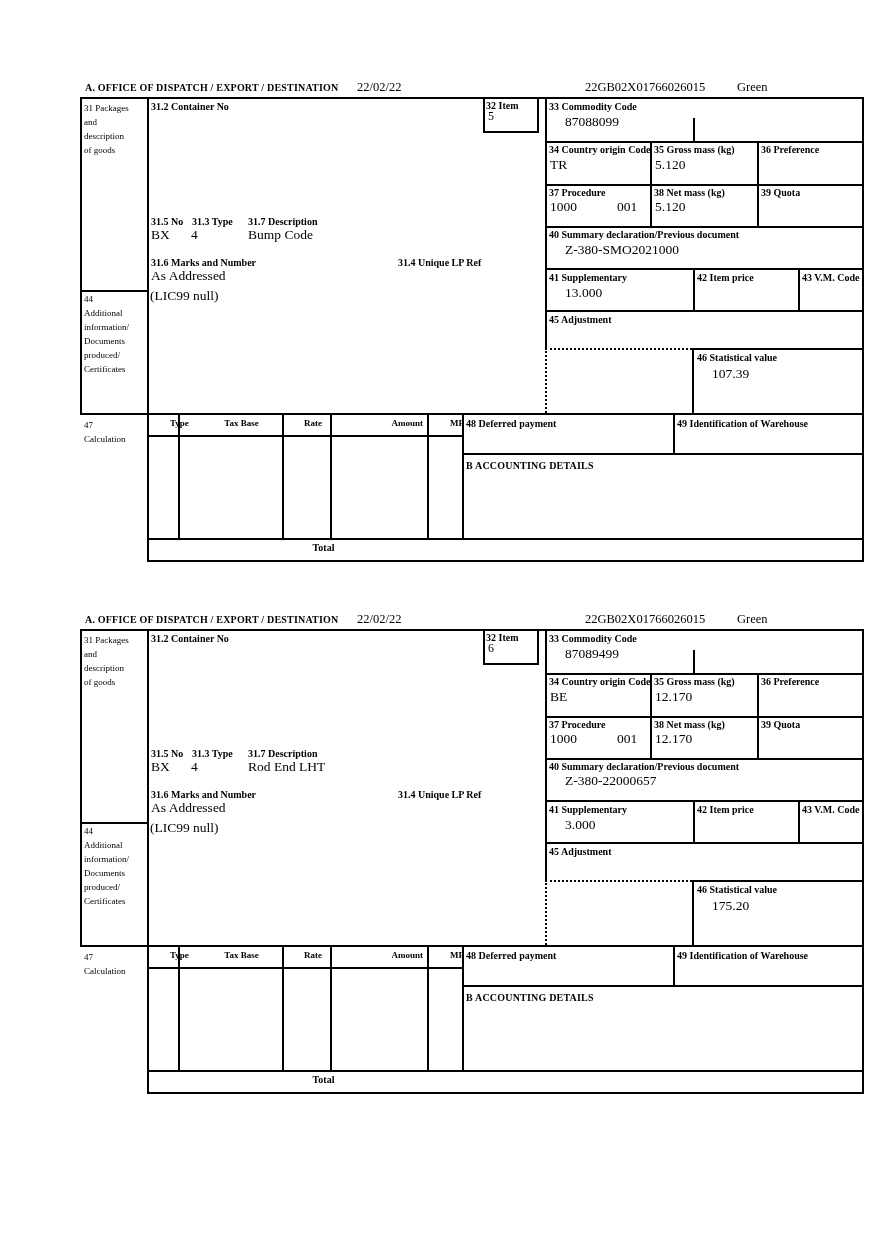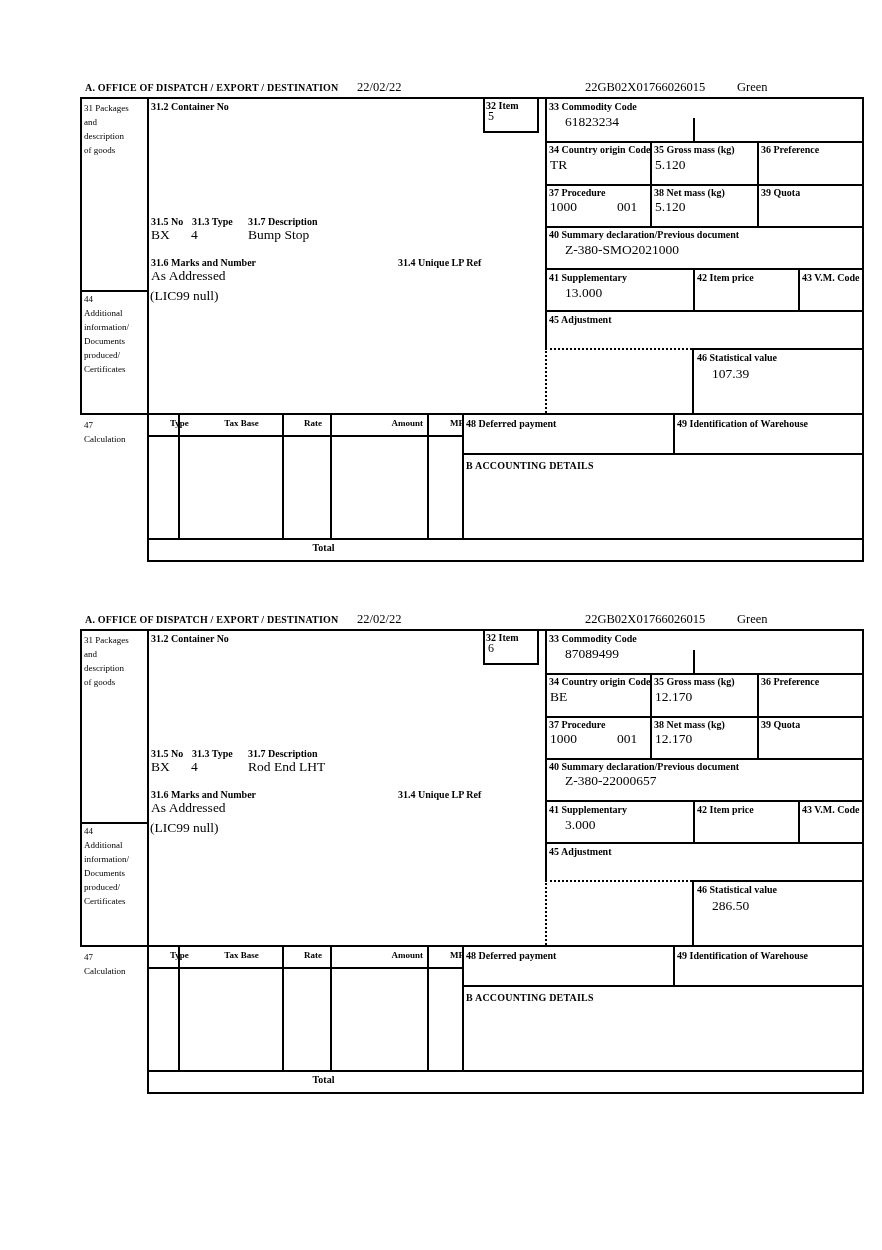--- a/index.html
+++ b/index.html
@@ -85,28 +85,28 @@
 Calculation</div>
 
   <div class="abs lbl" style="left:71px; top:19px">31.2 Container No</div>
   <div class="abs lbl" style="left:406px; top:18px">32 Item</div>
   <div class="abs val-sm" style="left:408px; top:28px">5</div>
   <div class="abs lbl" style="left:71px; top:134px">31.5 No</div>
   <div class="abs lbl" style="left:112px; top:134px">31.3 Type</div>
   <div class="abs lbl" style="left:168px; top:134px">31.7 Description</div>
   <div class="abs val" style="left:71px; top:145px">BX</div>
   <div class="abs val" style="left:111px; top:145px">4</div>
-  <div class="abs val" style="left:168px; top:145px">Bump Stop</div>
+  <div class="abs val" style="left:168px; top:145px">Bump Code</div>
   <div class="abs lbl" style="left:71px; top:175px">31.6 Marks and Number</div>
   <div class="abs lbl" style="left:318px; top:175px">31.4 Unique LP Ref</div>
   <div class="abs val" style="left:71px; top:186px">As Addressed</div>
   <div class="abs val" style="left:70px; top:206px">(LIC99 null)</div>
 
   <div class="abs lbl" style="left:469px; top:19px">33 Commodity Code</div>
-  <div class="abs val" style="left:485px; top:32px">61823234</div>
+  <div class="abs val" style="left:485px; top:32px">87088099</div>
   <div class="abs lbl" style="left:469px; top:62px">34 Country origin Code</div>
   <div class="abs val" style="left:470px; top:75px">TR</div>
   <div class="abs lbl" style="left:574px; top:62px">35 Gross mass (kg)</div>
   <div class="abs val" style="left:575px; top:75px">5.120</div>
   <div class="abs lbl" style="left:681px; top:62px">36 Preference</div>
   <div class="abs lbl" style="left:469px; top:105px">37 Procedure</div>
   <div class="abs val proc" style="left:470px; top:117px">
     <span>1000</span>
     <span>001</span>
   </div>
@@ -217,21 +217,21 @@
   <div class="abs val" style="left:575px; top:117px">12.170</div>
   <div class="abs lbl" style="left:681px; top:105px">39 Quota</div>
   <div class="abs lbl" style="left:469px; top:147px">40 Summary declaration/Previous document</div>
   <div class="abs val" style="left:485px; top:159px">Z-380-22000657</div>
   <div class="abs lbl" style="left:469px; top:190px">41 Supplementary</div>
   <div class="abs val" style="left:485px; top:203px">3.000</div>
   <div class="abs lbl" style="left:617px; top:190px">42 Item price</div>
   <div class="abs lbl" style="left:722px; top:190px">43 V.M. Code</div>
   <div class="abs lbl" style="left:469px; top:232px">45 Adjustment</div>
   <div class="abs lbl" style="left:617px; top:270px">46 Statistical value</div>
-  <div class="abs val" style="left:632px; top:284px">286.50</div>
+  <div class="abs val" style="left:632px; top:284px">175.20</div>
 
   <div class="taxhead t-center" style="left:67px; top:336px; width:31px">Type</div>
   <div class="taxhead t-center" style="left:98px; top:336px; width:104px">Tax Base</div>
   <div class="taxhead t-right" style="left:202px; top:336px; width:44px">Rate</div>
   <div class="taxhead t-right" style="left:250px; top:336px; width:97px">Amount</div>
   <div class="taxhead t-center" style="left:347px; top:336px; width:35px">MP</div>
   <div class="abs lbl" style="left:386px; top:336px">48 Deferred payment</div>
   <div class="abs lbl" style="left:597px; top:336px">49 Identification of Warehouse</div>
   <div class="abs hdr-a" style="left:386px; top:378px">B ACCOUNTING DETAILS</div>
   <div class="total-lbl" style="left:67px; top:460px; width:353px">Total</div>

